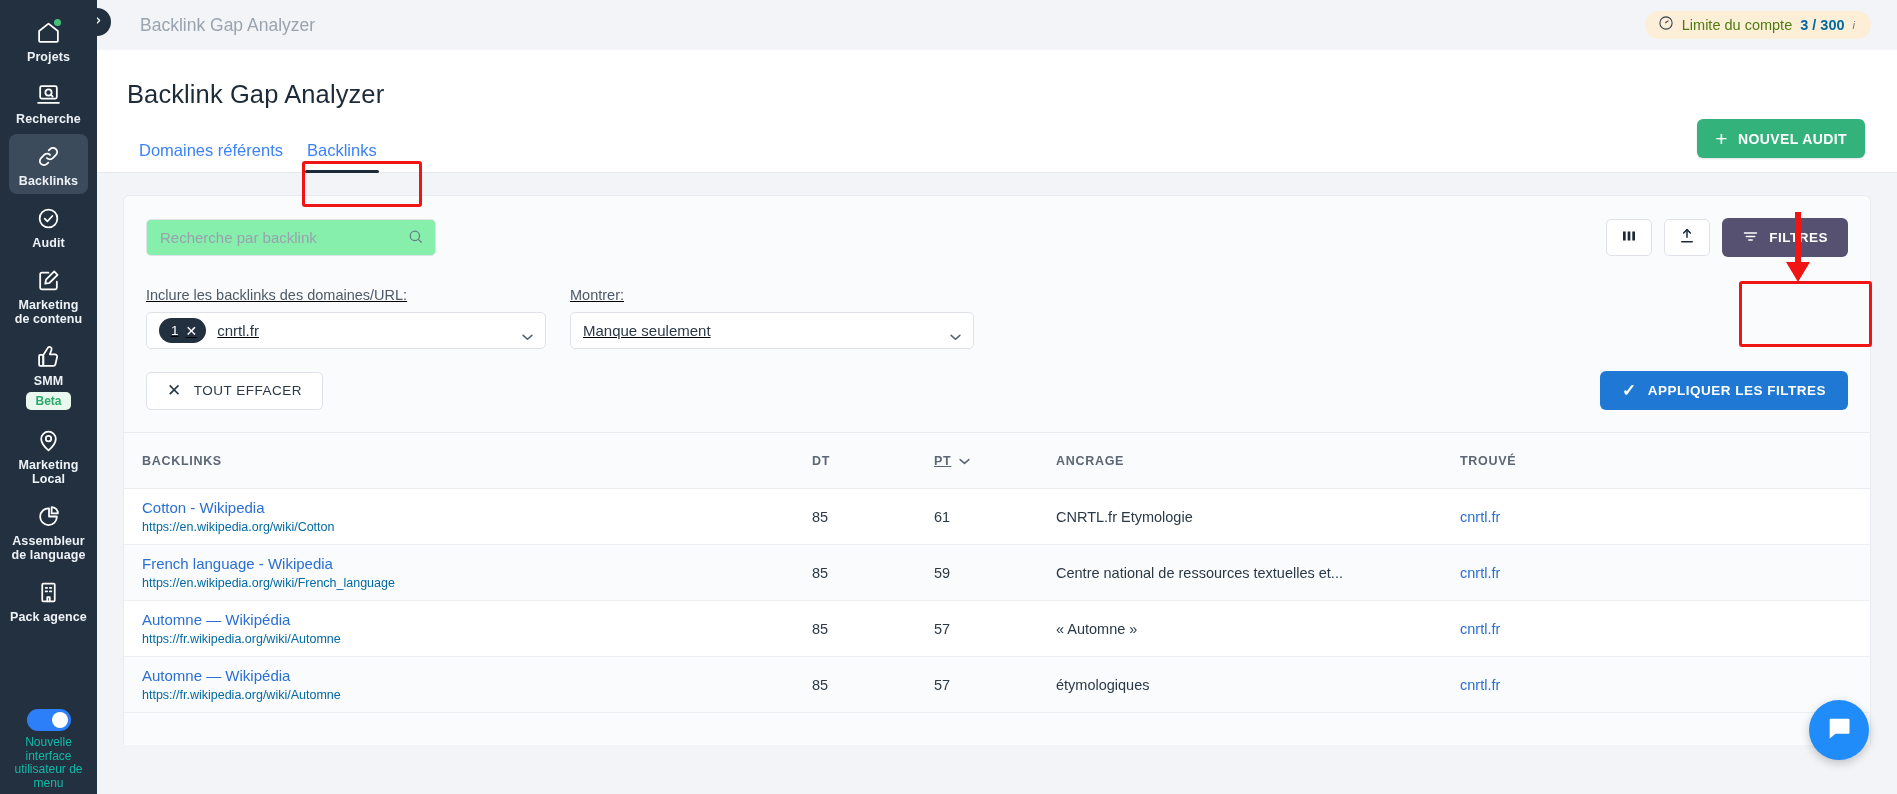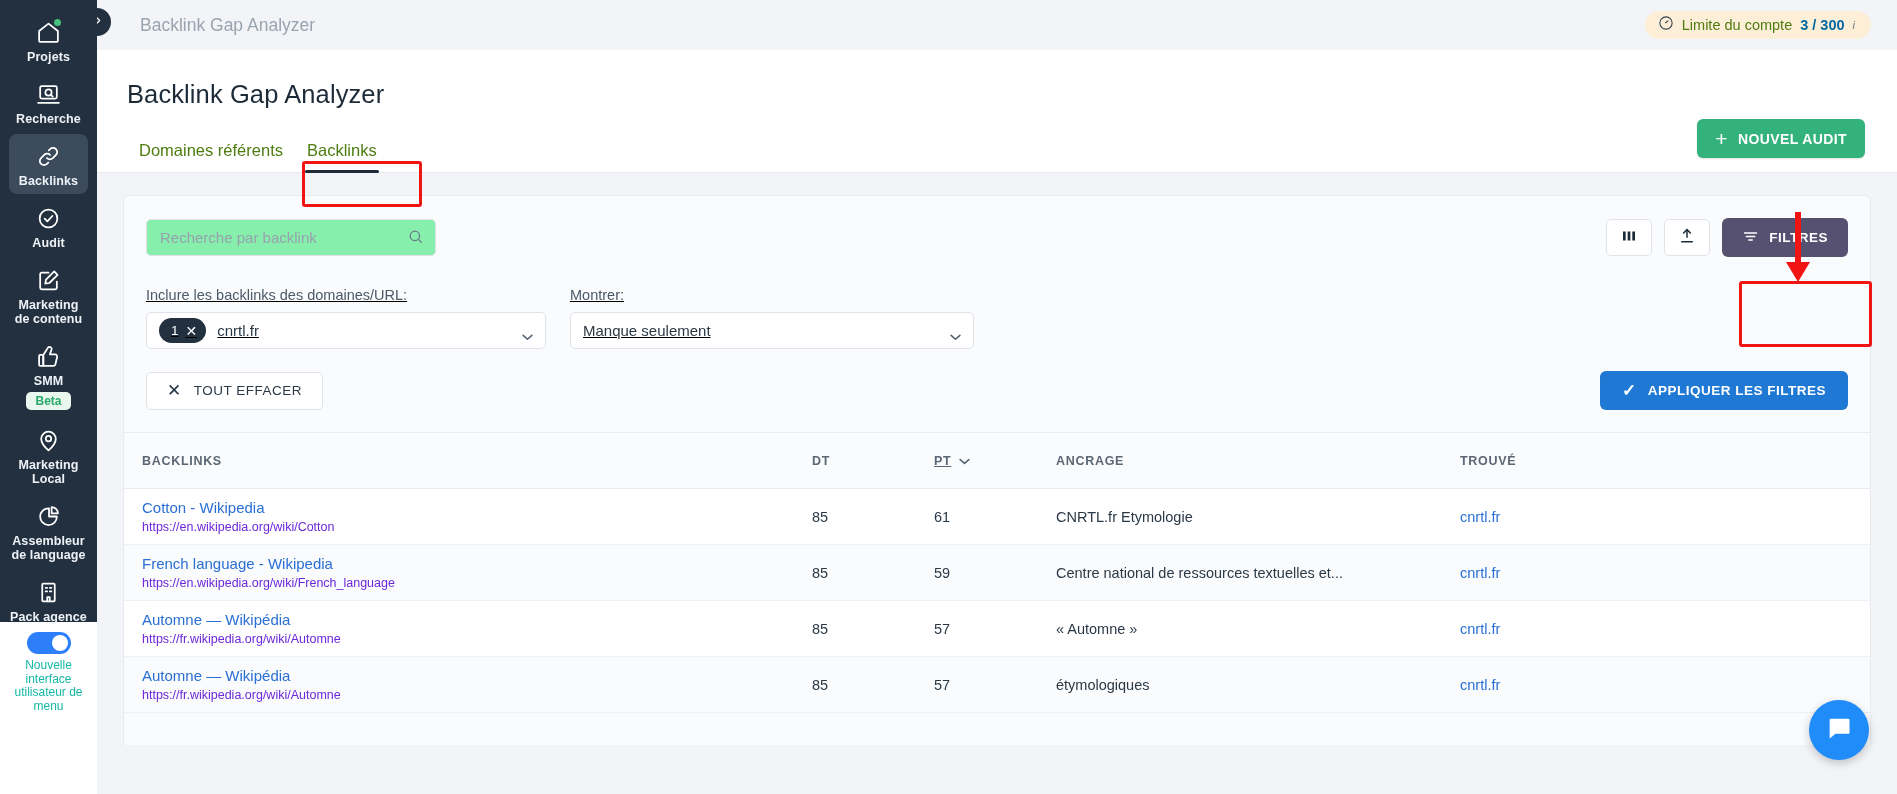--- a/index.html
+++ b/index.html
@@ -5,21 +5,21 @@
   * { box-sizing: border-box; margin: 0; padding: 0; }
   html, body {
     width: 1897px; height: 794px;
     font-family: "Liberation Sans", sans-serif;
     background: #ffffff; overflow: hidden;
   }
   .app { position: relative; width: 1897px; height: 794px; display: flex; }
 
   
   .sidebar {
-    width: 97px; height: 622px; background: #22303f;
+    width: 97px; height: 794px; background: #22303f;
     display: flex; flex-direction: column; align-items: center;
     padding-top: 10px; flex: none; position: relative; z-index: 5;
   }
   .nav-item {
     width: 79px; padding: 7px 2px 6px; margin-bottom: 2px;
     display: flex; flex-direction: column; align-items: center;
     border-radius: 8px; cursor: pointer; position: relative;
   }
   .nav-item.active { background: #3c4b5c; }
   .nav-icon { width: 30px; height: 30px; display: flex; align-items: center; justify-content: center; position: relative; }
@@ -81,21 +81,21 @@
   .page-title {
     font-size: 25.5px; color: #1d2b39; font-weight: 400;
     padding: 30px 0 0 30px; letter-spacing: .1px;
   }
   .tabs {
     display: flex; align-items: flex-end; gap: 0;
     padding: 26px 0 0 30px; border-bottom: 1px solid #e6eaef;
     position: relative; height: 64px;
   }
   .tab {
-    font-size: 16.5px; color: #4d7c0f; padding: 0 12px 12px;
+    font-size: 16.5px; color: #3b82f6; padding: 0 12px 12px;
     cursor: pointer; position: relative; background: transparent;
   }
   .tab.active { font-weight: 400; }
   .tab.active::after {
     content: ""; position: absolute; left: 10px; right: 10px; bottom: -1px;
     height: 3px; background: #1d2b39; border-radius: 2px;
   }
   .new-audit-btn {
     position: absolute; right: 32px; bottom: 14px;
     background: #33b27b; color: #fff; border: none; border-radius: 6px;
@@ -189,21 +189,21 @@
   th.c-anchor { width: 404px; }
   th.c-found { width: auto; }
   .th-sort { display: inline-flex; align-items: center; gap: 8px; text-decoration: underline; }
   .th-sort svg { width: 11px; height: 7px; stroke: #5b6775; fill: none; stroke-width: 1.8; stroke-linecap: round; stroke-linejoin: round; }
   tbody td {
     border-bottom: 1px solid #eef1f4; padding: 10px 0 10px 18px;
     font-size: 14.5px; color: #2b3947; vertical-align: middle; height: 51px;
   }
   tbody tr:nth-child(even) { background: #fafbfc; }
   .bl-title { color: #2a6fd4; font-size: 15px; display: block; margin-bottom: 2px; cursor: pointer; }
-  .bl-url { color: #6d28d9; font-size: 12.5px; }
+  .bl-url { color: #0369a1; font-size: 12.5px; }
   .found-link { color: #2a6fd4; font-size: 14.5px; cursor: pointer; }
 
   
   .anno {
     position: absolute; border: 3px solid #f01414; border-radius: 3px;
     pointer-events: none; z-index: 40;
   }
   .arrow { position: absolute; z-index: 40; pointer-events: none; }
 
   

